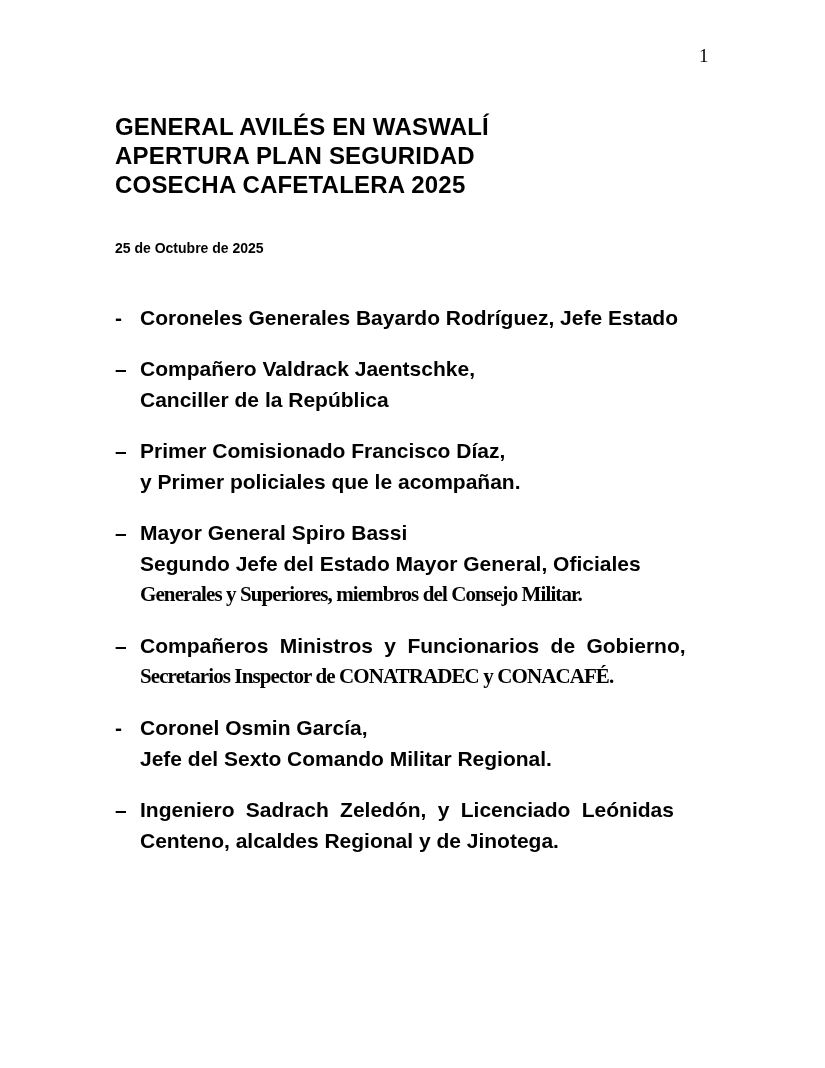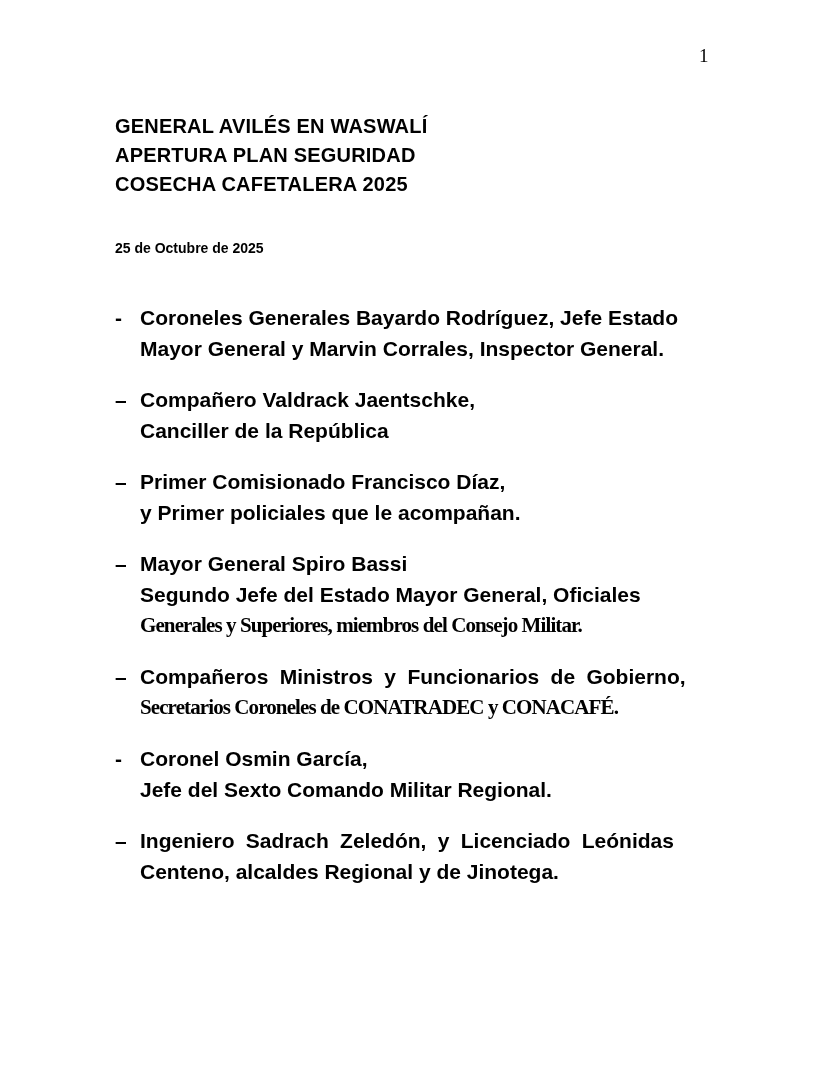--- a/index.html
+++ b/index.html
@@ -26,21 +26,21 @@
       line-height: 1;
     }
     .content {
       position: absolute;
       left: 115px;
       top: 112px;
       width: 597px;
       font-weight: bold;
     }
     .title {
-      font-size: 20px;
+      font-size: 24px;
       line-height: 29px;
       margin: 0 0 34px 0;
       letter-spacing: 0.2px;
     }
     .date {
       font-size: 14px;
       line-height: 31px;
       margin: 0 0 38px 0;
     }
     .salutations {
@@ -86,21 +86,20 @@
     </div>
 
     <div class="date">25 de Octubre de 2025</div>
 
     <div class="salutations">
 
       <div class="para">
         <span class="marker">-</span>
         <div class="lines">
           <div class="line">Coroneles Generales Bayardo Rodríguez, Jefe Estado</div>
-          <div class="line">Mayor General y Marvin Corrales, Inspector General.</div>
         </div>
       </div>
 
       <div class="para">
         <span class="marker">–</span>
         <div class="lines">
           <div class="line">Compañero Valdrack Jaentschke,</div>
           <div class="line">Canciller de la República</div>
         </div>
       </div>
@@ -119,21 +118,21 @@
           <div class="line">Mayor General Spiro Bassi</div>
           <div class="line">Segundo Jefe del Estado Mayor General, Oficiales</div>
           <div class="line narrow">Generales y Superiores, miembros del Consejo Militar.</div>
         </div>
       </div>
 
       <div class="para">
         <span class="marker">–</span>
         <div class="lines">
           <div class="line wide">Compañeros Ministros y Funcionarios de Gobierno,</div>
-          <div class="line narrow">Secretarios Coroneles de CONATRADEC y CONACAFÉ.</div>
+          <div class="line narrow">Secretarios Inspector de CONATRADEC y CONACAFÉ.</div>
         </div>
       </div>
 
       <div class="para">
         <span class="marker">-</span>
         <div class="lines">
           <div class="line">Coronel Osmin García,</div>
           <div class="line">Jefe del Sexto Comando Militar Regional.</div>
         </div>
       </div>

